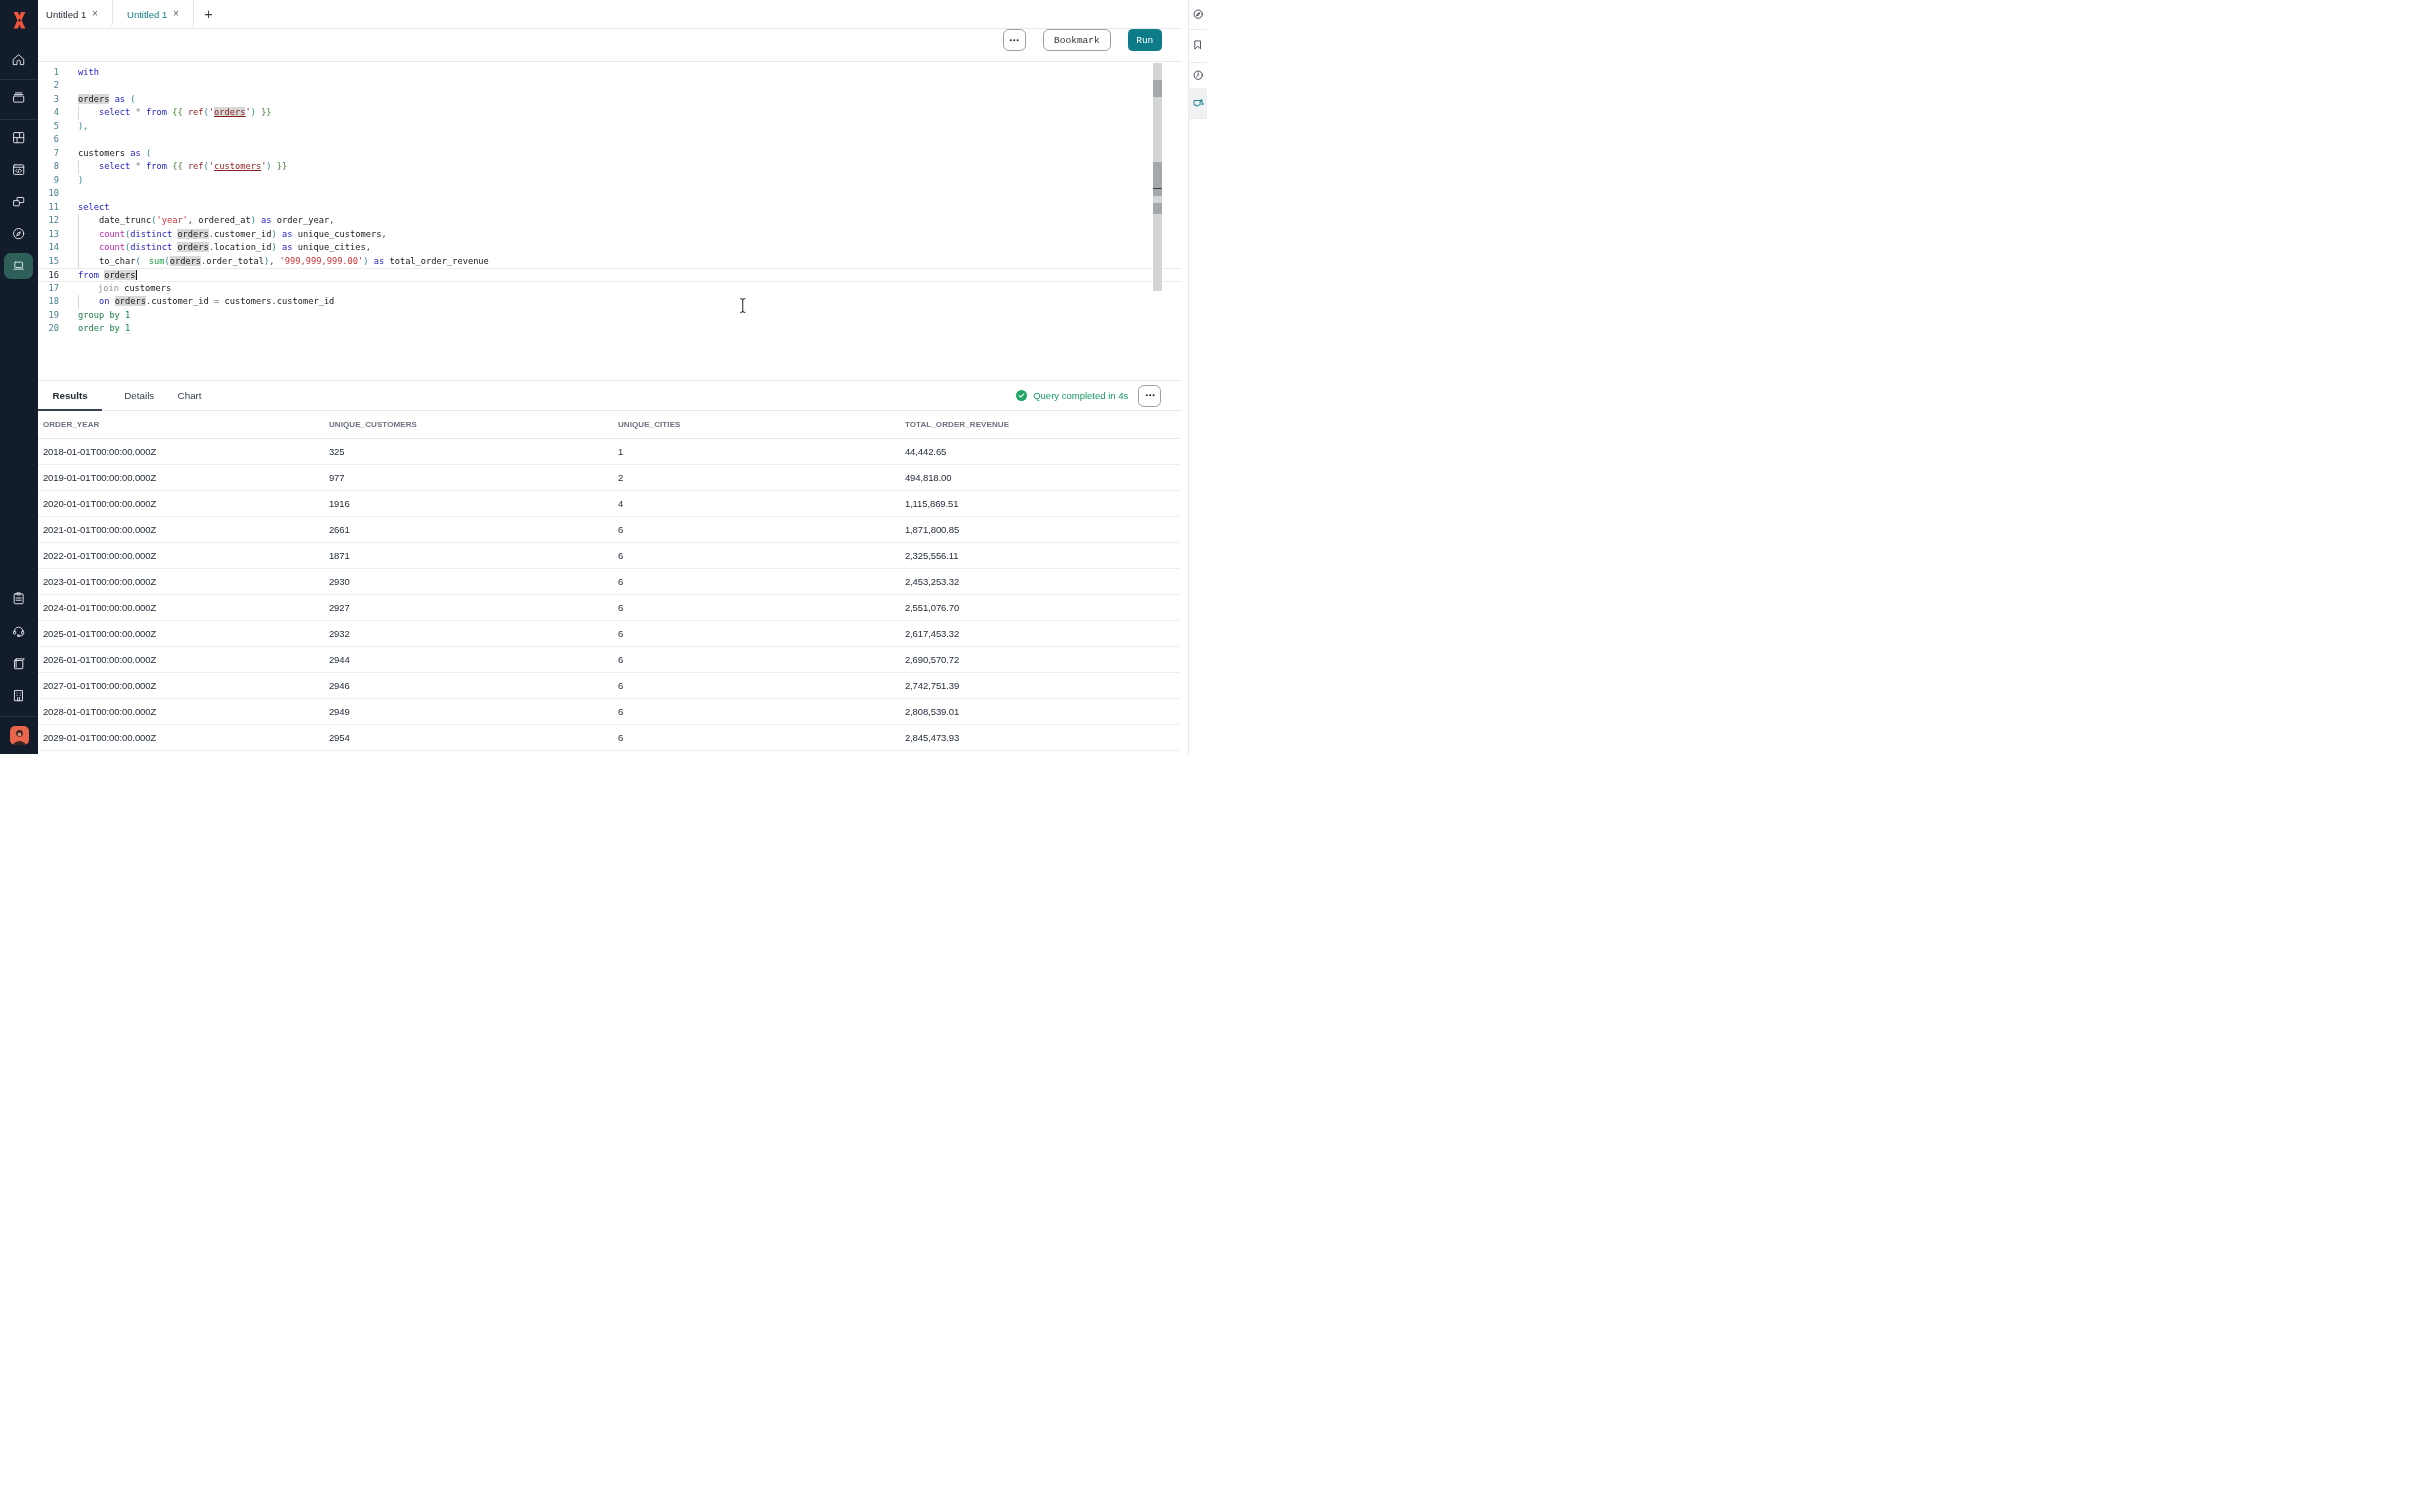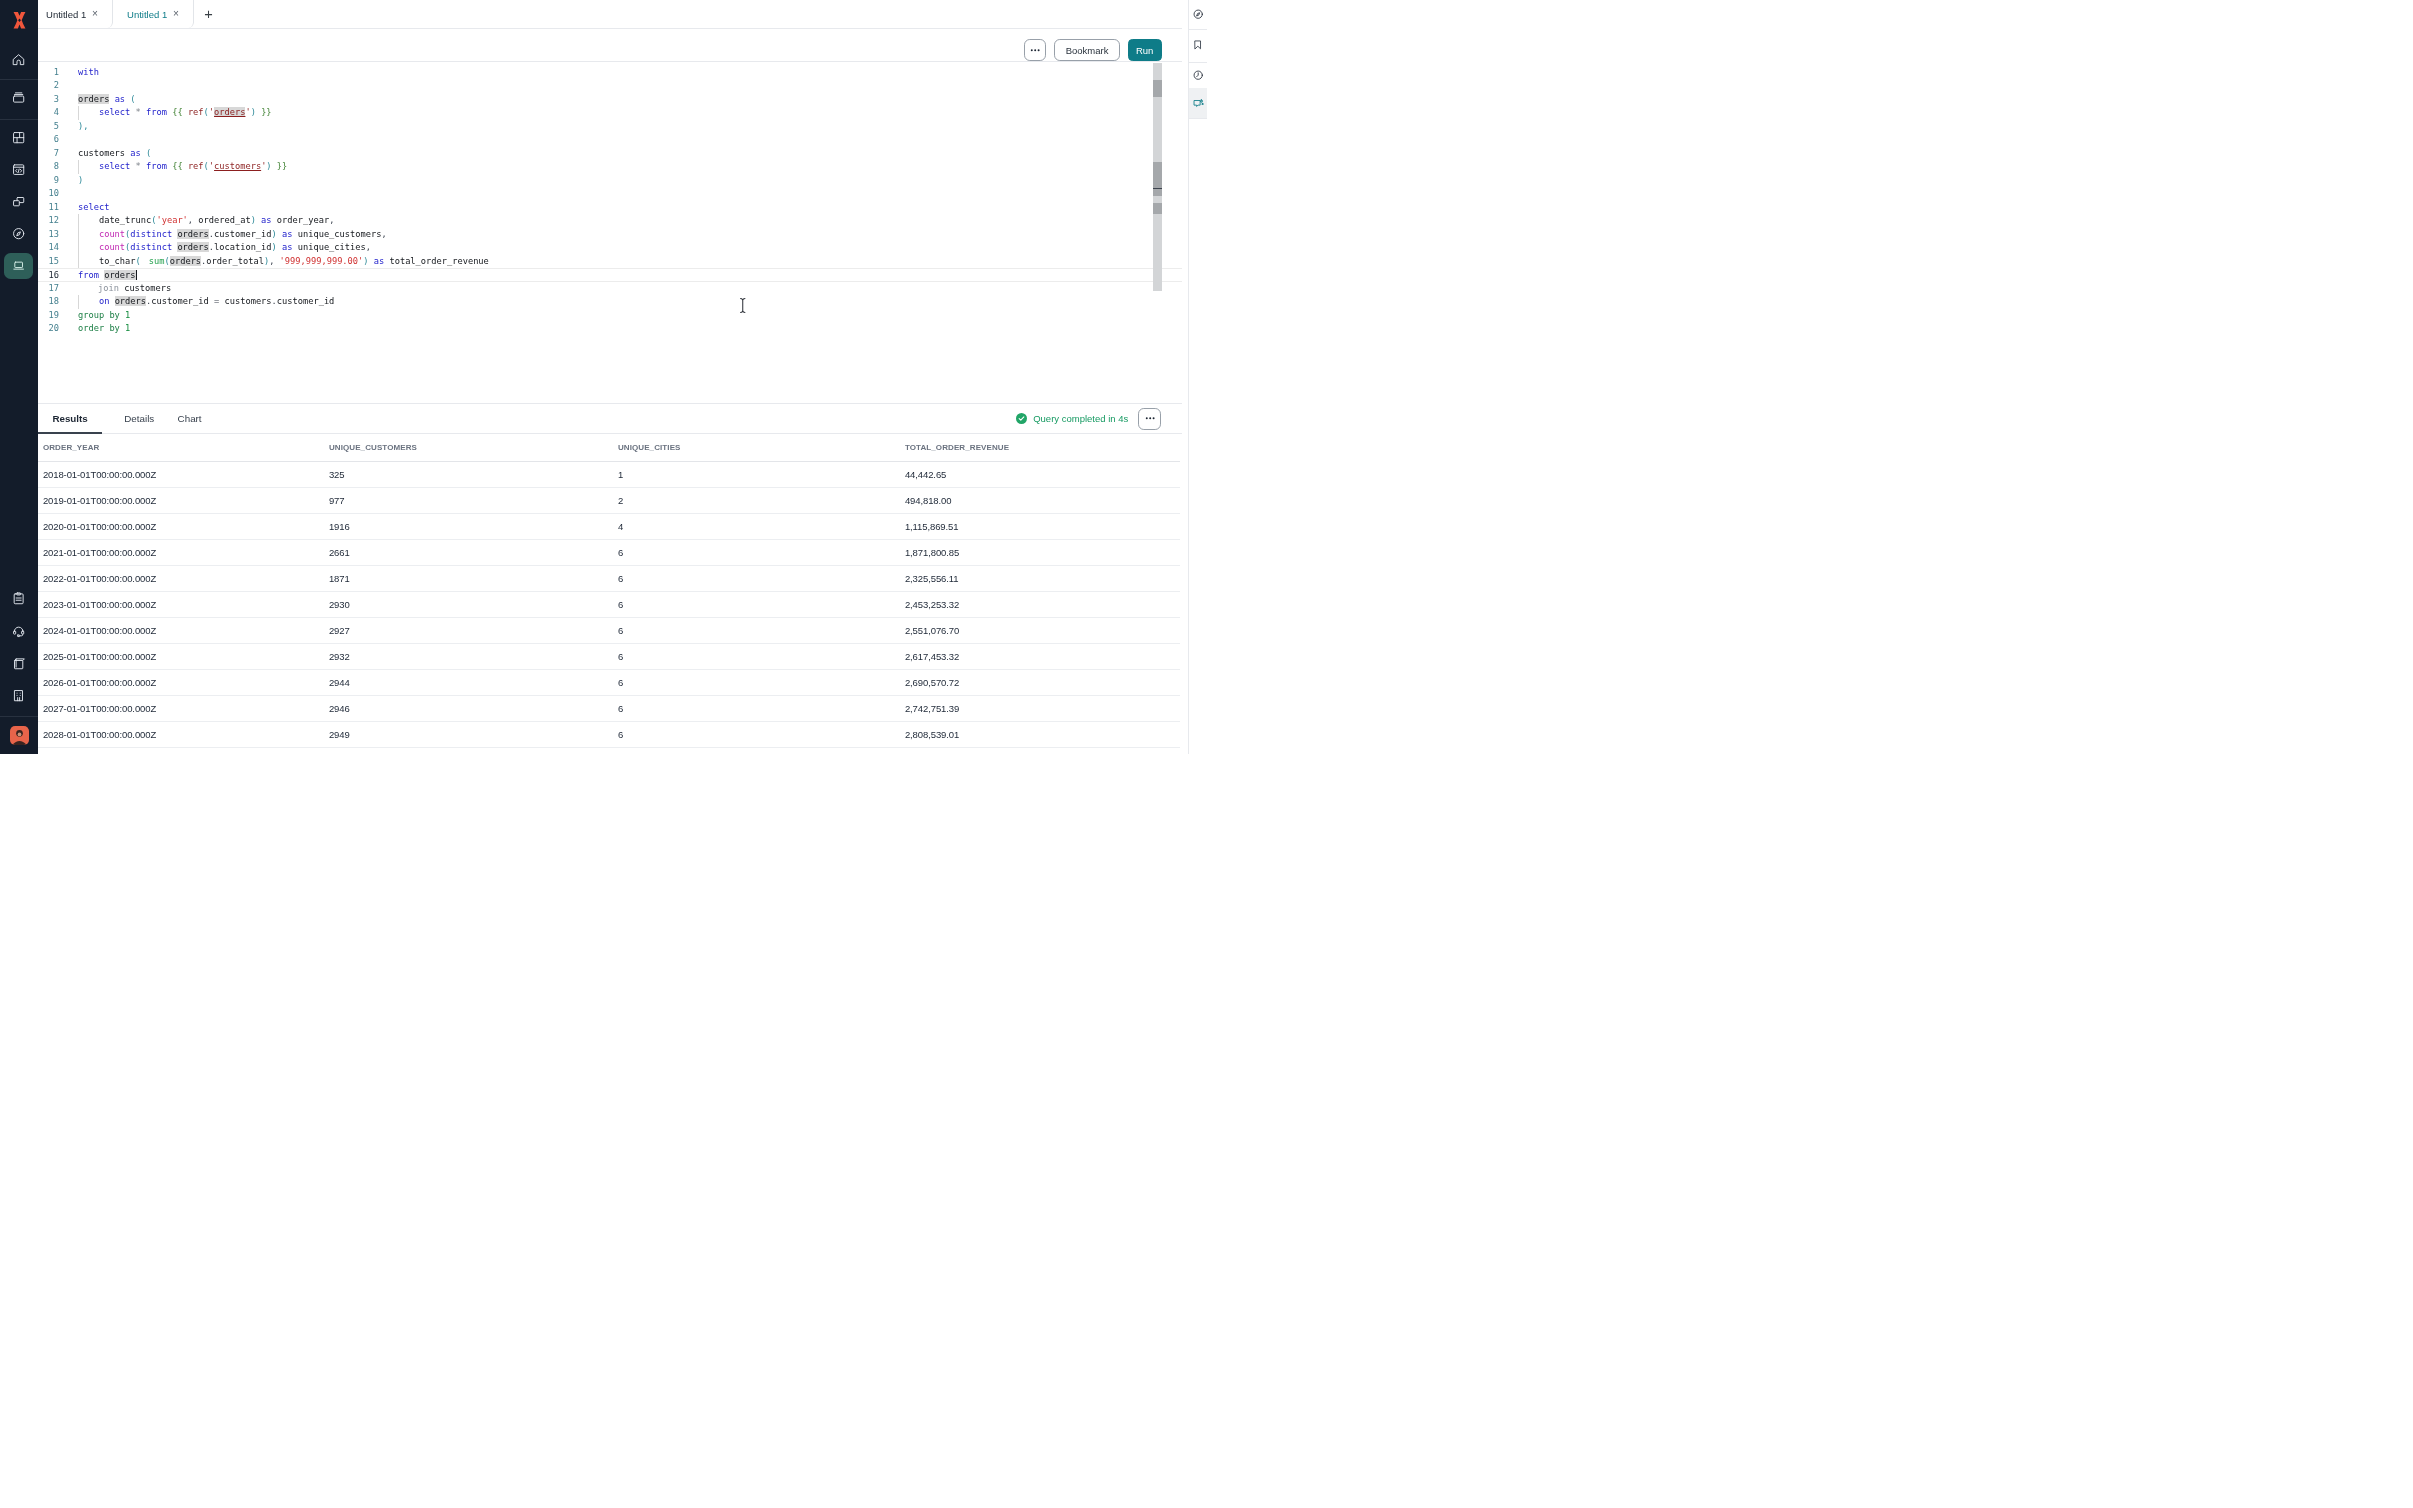--- a/index.html
+++ b/index.html
@@ -46,21 +46,21 @@
   .tabbar{position:absolute;top:0;left:0;right:0;height:29px;border-bottom:0.7px solid var(--divider);display:flex;align-items:stretch;}
   .tab{width:81px;display:flex;align-items:center;justify-content:center;gap:5.8px;font-size:9.5px;
        border-right:0.7px solid #e2e5e9;border-radius:0 0 5.8px 5.8px;background:#fff;cursor:pointer;}
   .tab .tlabel{font-weight:500;}
   .tab-active .tlabel{color:#222b36;}
   .tab-teal .tlabel{color:var(--accent);}
   .tab .x{color:#5c646e;font-size:10.2px;line-height:1;cursor:pointer;}
   .newtab{width:29px;display:flex;align-items:center;justify-content:center;color:#3a4147;font-size:14.6px;font-weight:400;cursor:pointer;}
 
   .toolbar{position:absolute;top:29px;left:0;right:0;height:33px;border-bottom:0.7px solid var(--divider);
-           display:flex;align-items:flex-end;justify-content:flex-end;gap:8px;padding-right:20.4px;}
+           display:flex;align-items:flex-start;justify-content:flex-end;gap:17px;padding-right:20.4px;font-family:Liberation Mono, monospace;}
   .btn{height:22px;border:0.7px solid var(--btn-border);border-radius:5.8px;background:#fff;color:var(--btn-text);
        font-size:9.5px;font-family:inherit;padding:0 10.2px;display:flex;align-items:center;justify-content:center;cursor:pointer;}
   .btn-icon{width:22.6px;padding:0;}
   .btn-icon svg{fill:#1d2633;}
   .btn-run{background:var(--accent);border:0.7px solid var(--accent);color:#fff;border-radius:4.4px;padding:0 7.3px;font-weight:500;}
 
   
   .editor{position:absolute;top:62px;left:0;right:0;height:318px;background:#fff;overflow:hidden;cursor:text;}
   #code{position:absolute;top:3.6px;left:0;right:0;font-family:"DejaVu Sans Mono",monospace;font-size:8.7px;}
   .line{position:relative;height:13.5px;line-height:13.5px;padding-left:46px;white-space:pre;color:var(--ck-id);}
@@ -75,21 +75,21 @@
   .pn{color:var(--ck-pn);} .join{color:var(--ck-join);margin-left:20px;}
   .hl{background:var(--hl);}
   .u{text-decoration:underline;text-decoration-color:var(--ck-strm);}
   .caret{display:inline-block;width:0;height:9.5px;border-left:1.2px solid #15181d;vertical-align:-1.5px;}
   .sb-track{position:absolute;right:19.7px;top:0.7px;width:9.5px;height:228px;background:var(--sb-track);}
   .sb-thumb{position:absolute;left:0;width:100%;background:var(--sb-thumb);}
   .sb-cursorline{position:absolute;left:0;width:100%;height:1.5px;background:var(--sb-line);}
   .ibeam{position:absolute;left:706px;top:235px;}
 
   
-  .results{position:absolute;top:380px;left:0;right:0;bottom:0;border-top:0.7px solid var(--divider);margin-top:23px;}
+  .results{position:absolute;top:380px;left:0;right:0;bottom:0;border-top:0.7px solid var(--divider);}
   .rtabs{position:absolute;top:0;left:0;right:0;height:30px;border-bottom:0.7px solid var(--divider);
          display:flex;align-items:center;padding-left:5.8px;}
   .rtab{position:relative;height:100%;display:flex;align-items:center;font-size:9.8px;color:#39424e;
         padding:0 1.5px;margin-right:20.4px;cursor:pointer;}
   .rtab.active{font-weight:700;color:#1d2633;padding:0 14.6px;}
   .rtab.active::after{content:"";position:absolute;left:0;right:0;bottom:-0.7px;height:2.2px;background:#39424e;}
   .rstatus{margin-left:auto;display:flex;align-items:center;gap:5.8px;color:var(--status-green);font-size:9.5px;}
   .rmore{margin-left:10.2px;margin-right:21px;}
 
   #grid{position:absolute;top:30px;left:5.8px;width:1142px;}

